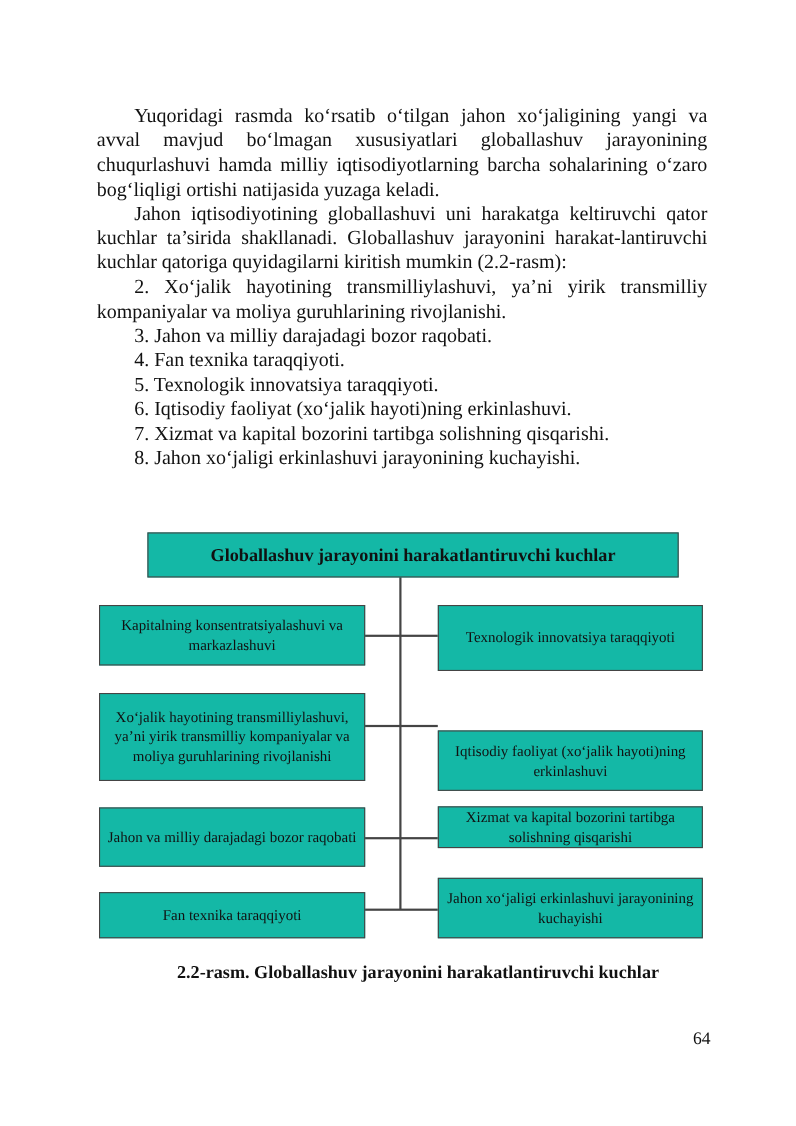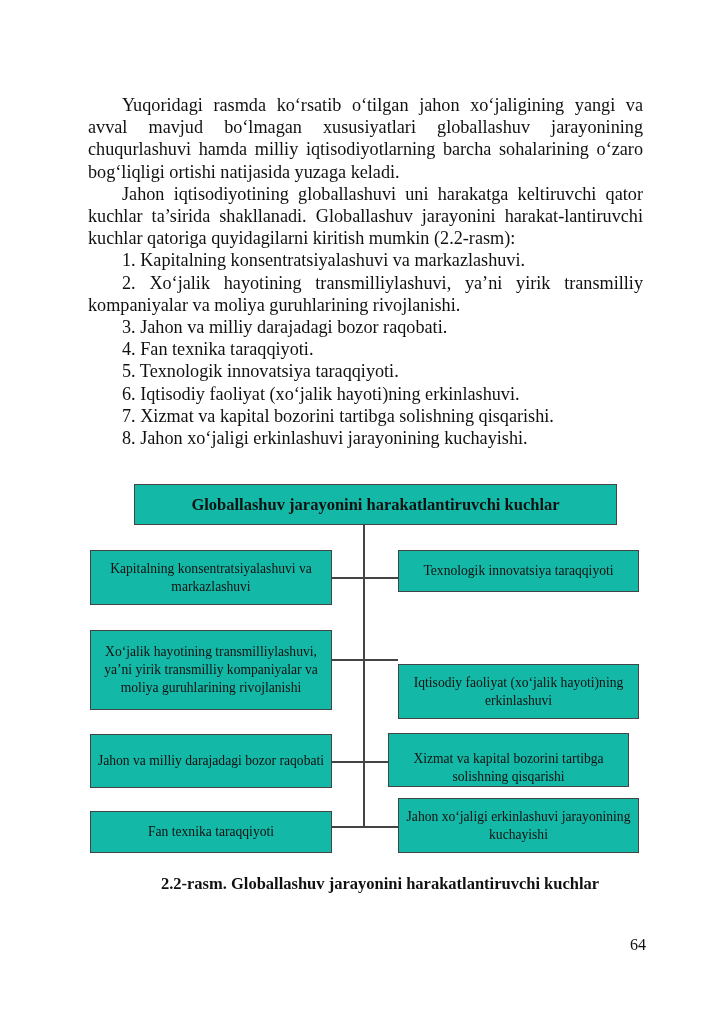--- a/index.html
+++ b/index.html
@@ -18,21 +18,20 @@
   .caption { position:absolute; left:0; width:724px; top:874px; text-align:center;
              font-weight:bold; font-size:16.5px;padding-left:18px; }
   .pagenum { position:absolute; left:0; width:646px; top:936px; text-align:right; font-size:16px; }
 </style>
 </head>
 <body>
 
 <div class="para" style="top:94px;">
   <p class="indent">Yuqoridagi rasmda ko‘rsatib o‘tilgan jahon xo‘jaligining yangi va avval mavjud bo‘lmagan xususiyatlari globallashuv jarayonining chuqurlashuvi hamda milliy iqtisodiyotlarning barcha sohalarining o‘zaro bog‘liqligi ortishi natijasida yuzaga keladi.</p>
   <p class="indent">Jahon iqtisodiyotining globallashuvi uni harakatga keltiruvchi qator kuchlar ta’sirida shakllanadi. Globallashuv jarayonini harakat-lantiruvchi kuchlar qatoriga quyidagilarni kiritish mumkin (2.2-rasm):</p>
-  <p class="item">1. Kapitalning konsentratsiyalashuvi va markazlashuvi.</p>
   <p class="item just">2. Xo‘jalik hayotining transmilliylashuvi, ya’ni yirik transmilliy kompaniyalar va moliya guruhlarining rivojlanishi.</p>
   <p class="item">3. Jahon va milliy darajadagi bozor raqobati.</p>
   <p class="item">4. Fan texnika taraqqiyoti.</p>
   <p class="item">5. Texnologik innovatsiya taraqqiyoti.</p>
   <p class="item">6. Iqtisodiy faoliyat (xo‘jalik hayoti)ning erkinlashuvi.</p>
   <p class="item">7. Xizmat va kapital bozorini tartibga solishning qisqarishi.</p>
   <p class="item">8. Jahon xo‘jaligi erkinlashuvi jarayonining kuchayishi.</p>
 </div>
 
 <div>
@@ -53,27 +52,27 @@
   <div class="box" style="left:90px; top:630px; width:242px; height:80px;">
     <span>Xo‘jalik hayotining transmilliylashuvi, ya’ni yirik transmilliy kompaniyalar va moliya guruhlarining rivojlanishi</span>
   </div>
   <div class="box" style="left:90px; top:734px; width:242px; height:54px;">
     <span>Jahon va milliy darajadagi bozor raqobati</span>
   </div>
   <div class="box" style="left:90px; top:811px; width:242px; height:42px;">
     <span>Fan texnika taraqqiyoti</span>
   </div>
 
-  <div class="box" style="left:398px; top:550px; width:241px; height:42px;">
+  <div class="box" style="left:398px; top:550px; width:241px; height:60px;">
     <span>Texnologik innovatsiya taraqqiyoti</span>
   </div>
   <div class="box" style="left:398px; top:632px; width:241px; height:55px;margin-top:32px;">
     <span>Iqtisodiy faoliyat (xo‘jalik hayoti)ning erkinlashuvi</span>
   </div>
-  <div class="box" style="left:388px; top:733px; width:241px; height:54px;align-items:flex-end;">
+  <div class="box" style="left:398px; top:733px; width:241px; height:38px;align-items:flex-end;">
     <span>Xizmat va kapital bozorini tartibga solishning qisqarishi</span>
   </div>
   <div class="box" style="left:398px; top:798px; width:241px; height:55px;">
     <span>Jahon xo‘jaligi erkinlashuvi jarayonining kuchayishi</span>
   </div>
 </div>
 
 <div class="caption">2.2-rasm. Globallashuv jarayonini harakatlantiruvchi kuchlar</div>
 <div class="pagenum">64</div>
 

